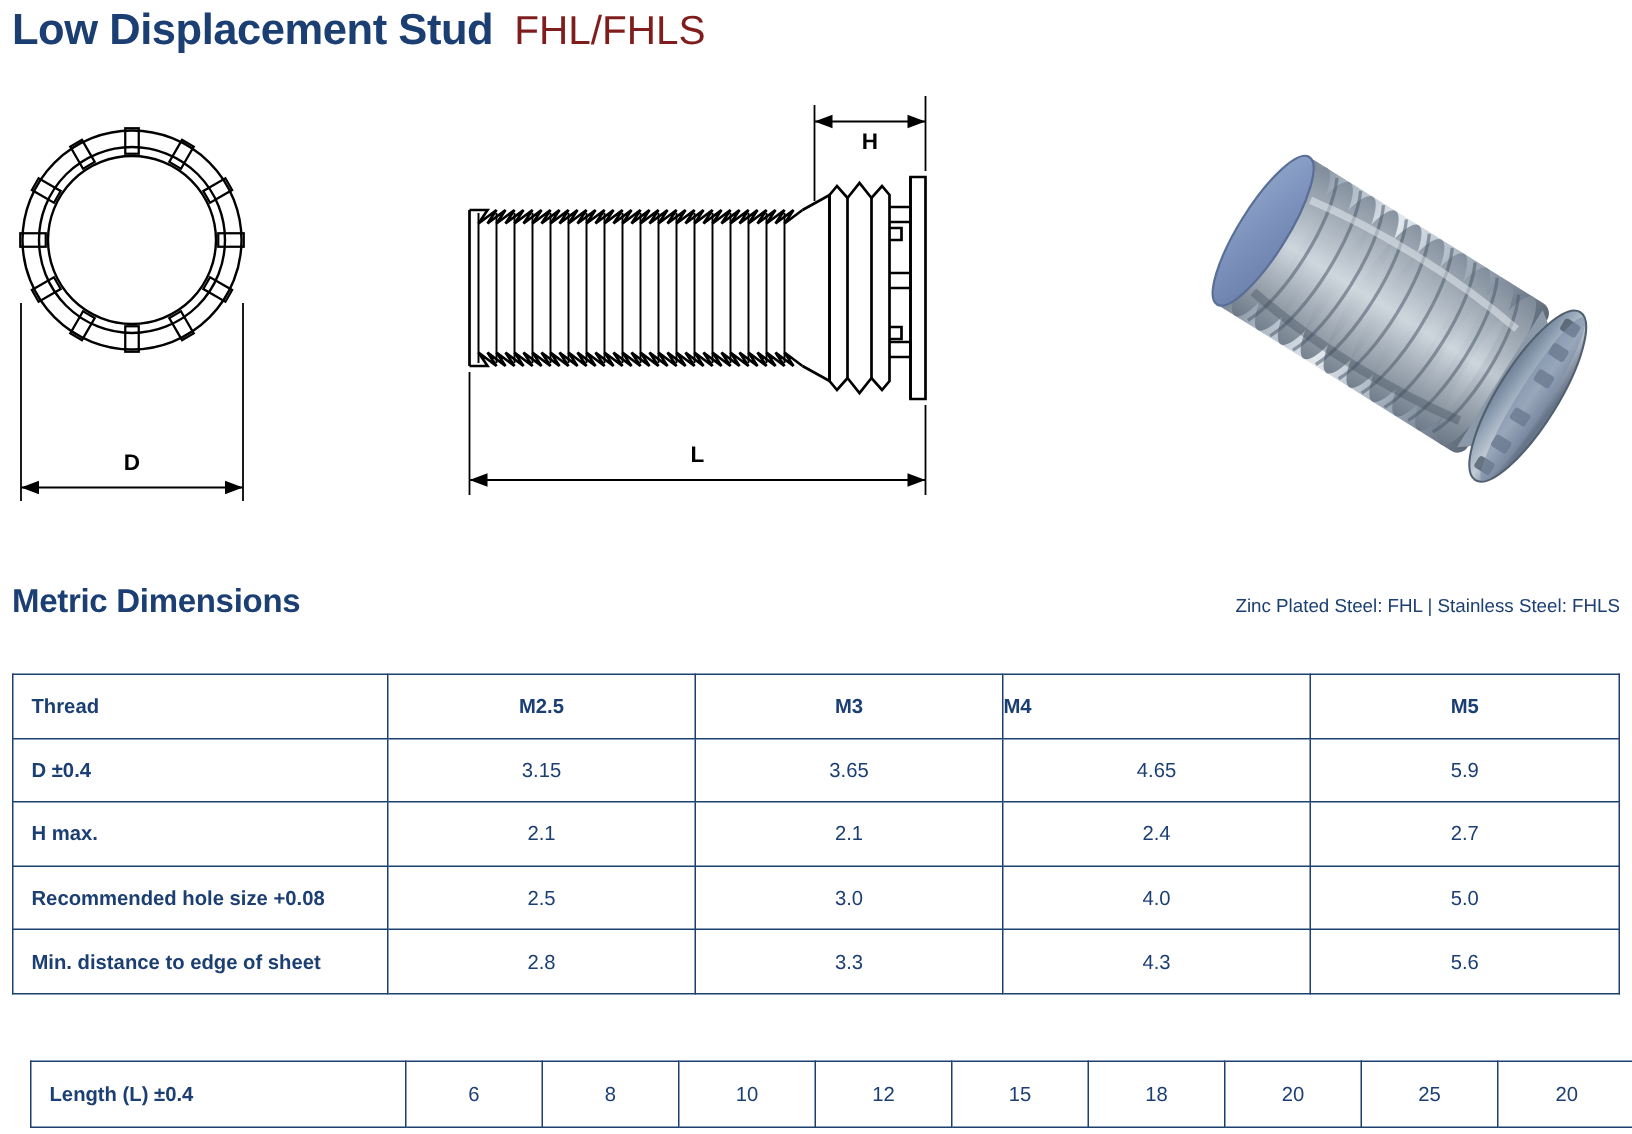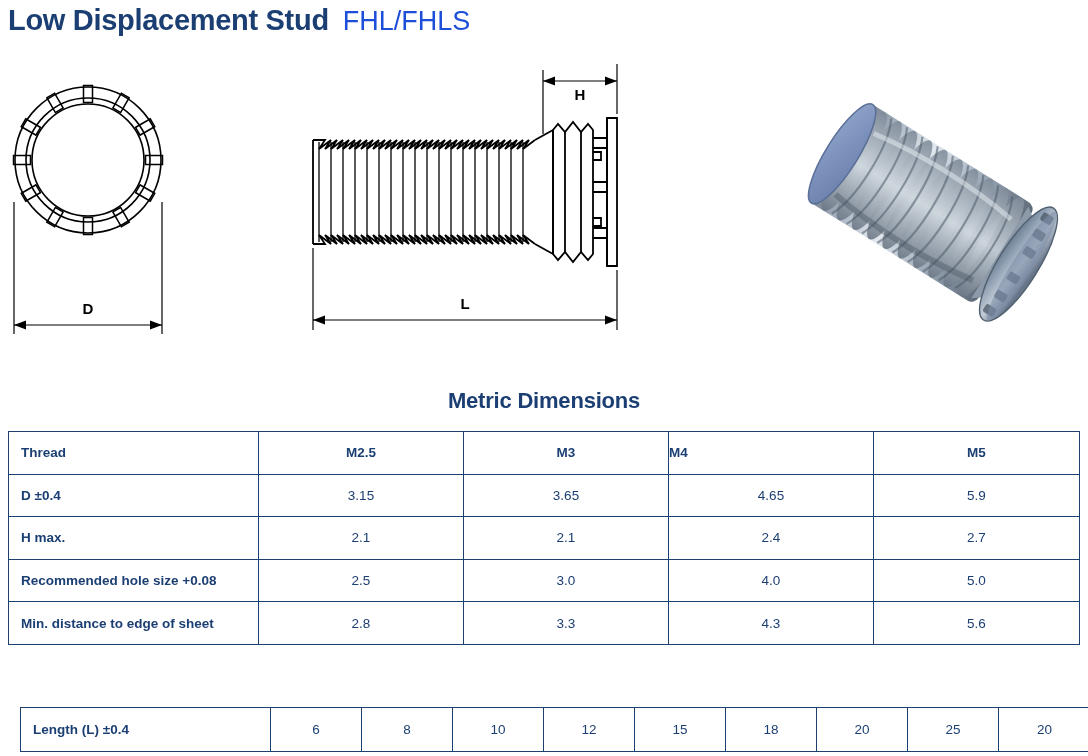--- a/index.html
+++ b/index.html
@@ -25,21 +25,21 @@
   }
   .title-main {
     font-size: 29px;
     font-weight: bold;
     color: #1c3f73;
     letter-spacing: -0.3px;
   }
   .title-code {
     font-size: 27px;
     font-weight: normal;
-    color: #1d4ed8;
+    color: #7f1d1d;
     letter-spacing: 0px;
   }
 
   
   .drawings {
     position: absolute;
     left: 0; top: 52px;
     width: 1088px; height: 320px;
   }
   .fig { position: absolute; }
@@ -52,21 +52,21 @@
     text-align: center;
   }
 
   
   .section-header {
     position: absolute;
     left: 8px; top: 388px;
     width: 1072px;
     display: flex;
     align-items: flex-end;
-    justify-content: center;
+    justify-content: space-between;
   }
   .section-title {
     font-size: 22px;
     font-weight: bold;
     color: #1c3f73;
     letter-spacing: -0.2px;
   }
   .section-note {
     font-size: 12.5px;
     color: #1c3f73;
@@ -92,21 +92,21 @@
   }
   table.spec td.rowlabel {
     text-align: left;
     padding-left: 12px;
     font-weight: bold;
     font-size: 13.5px;
   }
   table.spec td.val { font-weight: normal; }
 
   #main-table {
-    left: 8px; top: 431px;
+    left: 8px; top: 449px;
     width: 1071px;
     padding-left: 48px;
   }
   #length-table {
     left: 20px; top: 707px;
     width: 1071px;
   }
   #length-table td { height: 44px; }
 
   
@@ -324,20 +324,21 @@
 
           <path d="M60,116 C110,108 170,108 222,116" stroke="#f2f6fa" stroke-width="5" fill="none" opacity="0.45"></path>
           <path d="M60,188 C110,196 170,196 222,188" stroke="#3f4b59" stroke-width="6" fill="none" opacity="0.35"></path>
         </g>
       </svg>
     </div>
   </div>
 
   <div class="section-header">
     <span class="section-title">Metric Dimensions</span>
+    <span class="section-note">Zinc Plated Steel: FHL  |  Stainless Steel: FHLS</span>
   </div>
 
   <table class="spec" id="main-table">
     <colgroup>
       <col style="width:250px">
         <col style="width:205px">
         <col style="width:205px">
         <col style="width:205px">
         <col style="width:206px">
     </colgroup>

